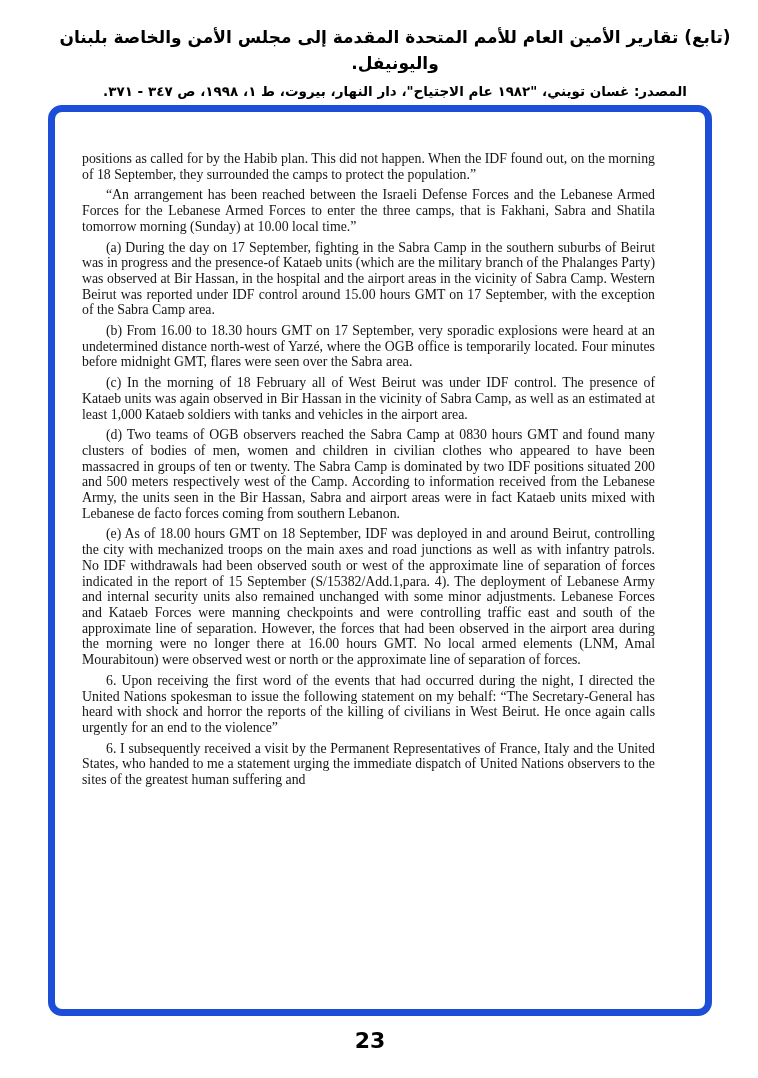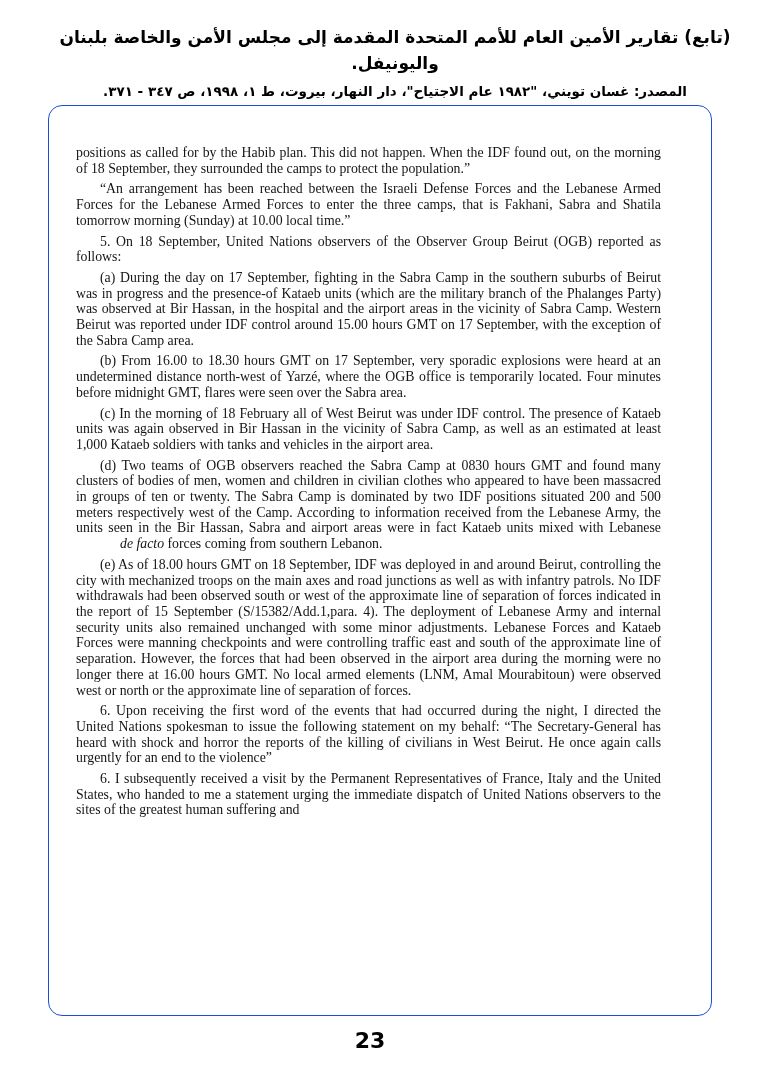--- a/index.html
+++ b/index.html
@@ -34,21 +34,21 @@
     line-height: 22px;
     margin-top: 4px;
   }
   .green-frame {
     position: absolute;
     left: 48px;
     top: 105px;
     width: 664px;
     height: 911px;
     box-sizing: border-box;
-    border: 1px solid #1d4ed8;
+    border: 7px solid #1d4ed8;
     border-radius: 14px;
     background: #ffffff;
   }
   .doc-body {
     position: absolute;
     left: 7px;
     top: 7px;
     right: 7px;
     bottom: 7px;
     padding: 32px 43px 0 20px;
@@ -60,22 +60,20 @@
     font-family: "Liberation Serif", serif;
     font-size: 13.8px;
     line-height: 15.7px;
     text-align: justify;
     color: #141414;
   }
   .para.indent {
     text-indent: 24px;
   }
   .italic {
-    font-style: italic;
-    margin-left: 44px;
   }
   .page-number {
     position: absolute;
     top: 1028px;
     left: 0;
     width: 740px;
     text-align: center;
     font-family: "DejaVu Sans", sans-serif;
     font-weight: bold;
     font-size: 22px;
@@ -89,21 +87,20 @@
 
   <div class="header">
     <div class="header-line1">(تابع) تقارير الأمين العام للأمم المتحدة المقدمة إلى مجلس الأمن والخاصة بلبنان واليونيفل.</div>
     <div class="header-line2">المصدر: غسان تويني، "١٩٨٢ عام الاجتياح"، دار النهار، بيروت، ط ١، ١٩٩٨، ص ٣٤٧ - ٣٧١.</div>
   </div>
 
   <div class="green-frame">
     <div class="doc-body" id="doc-body">
         <p class="para"><span>positions as called for by the Habib plan. This did not happen. When the IDF found out, on the morning of 18 September, they surrounded the camps to protect the population.”</span></p>
         <p class="para indent"><span>“An arrangement has been reached between the Israeli Defense Forces and the Lebanese Armed Forces for the Lebanese Armed Forces to enter the three camps, that is Fakhani, Sabra and Shatila tomorrow morning (Sunday) at 10.00 local time.”</span></p>
-        <p class="para indent"><span>5. On 18 September, United Nations observers of the Observer Group Beirut (OGB) reported as follows:</span></p>
         <p class="para indent"><span>(a) During the day on 17 September, fighting in the Sabra Camp in the southern suburbs of Beirut was in progress and the presence-of Kataeb units (which are the military branch of the Phalanges Party) was observed at Bir Hassan, in the hospital and the airport areas in the vicinity of Sabra Camp. Western Beirut was reported under IDF control around 15.00 hours GMT on 17 September, with the exception of the Sabra Camp area.</span></p>
         <p class="para indent"><span>(b) From 16.00 to 18.30 hours GMT on 17 September, very sporadic explosions were heard at an undetermined distance north-west of Yarzé, where the OGB office is temporarily located. Four minutes before midnight GMT, flares were seen over the Sabra area.</span></p>
         <p class="para indent"><span>(c) In the morning of 18 February  all of West Beirut was under IDF control. The presence of Kataeb units was again observed in Bir Hassan in the vicinity of Sabra Camp, as well as an estimated at least 1,000 Kataeb soldiers with tanks and vehicles in the airport area.</span></p>
         <p class="para indent"><span>(d) Two teams of OGB observers reached the Sabra Camp at 0830 hours GMT and found many clusters of bodies of men, women and children in civilian clothes who appeared to have been massacred in groups of ten or twenty. The Sabra Camp is dominated by two IDF positions situated 200 and 500 meters respectively west of the Camp. According to information received from the Lebanese Army, the units seen in the Bir Hassan, Sabra and airport areas were in fact Kataeb units mixed with Lebanese </span><span class="italic">de facto</span><span> forces coming from southern Lebanon.</span></p>
         <p class="para indent"><span>(e) As of 18.00 hours GMT on 18 September, IDF was deployed in and around Beirut, controlling the city with mechanized troops on the main axes and road junctions as well as with infantry patrols. No IDF withdrawals had been observed south or west of the approximate line of separation of forces indicated in the report of 15 September (S/15382/Add.1,para. 4). The deployment of Lebanese Army and internal security units also remained unchanged with some minor adjustments. Lebanese Forces and Kataeb Forces were manning checkpoints and were controlling traffic east and south of the approximate line of separation. However, the forces that had been observed in the airport area during the morning were no longer there at 16.00 hours GMT. No local armed elements (LNM, Amal Mourabitoun) were observed west or north or the approximate line of separation of forces.</span></p>
         <p class="para indent"><span>6. Upon receiving the first word of the events that had occurred during the night, I directed the United Nations spokesman to issue the following statement on my behalf: “The Secretary-General has heard with shock and horror the reports of the killing of civilians in West Beirut. He once again calls urgently for an end to the violence”</span></p>
         <p class="para indent"><span>6. I subsequently received a visit by the Permanent Representatives of France, Italy and the United States, who handed to me a statement urging the immediate dispatch of United Nations observers to the sites of the greatest human suffering and</span></p>
       </div>
   </div>
 

